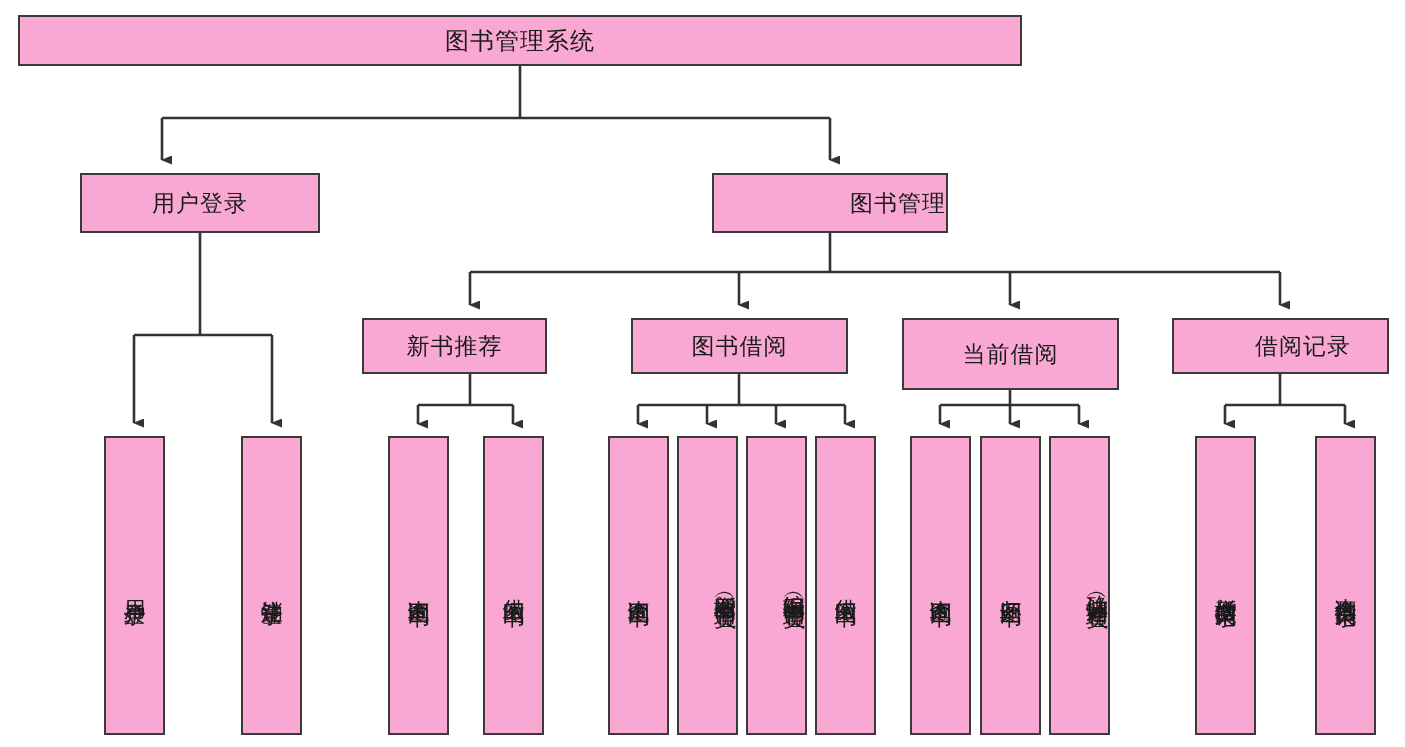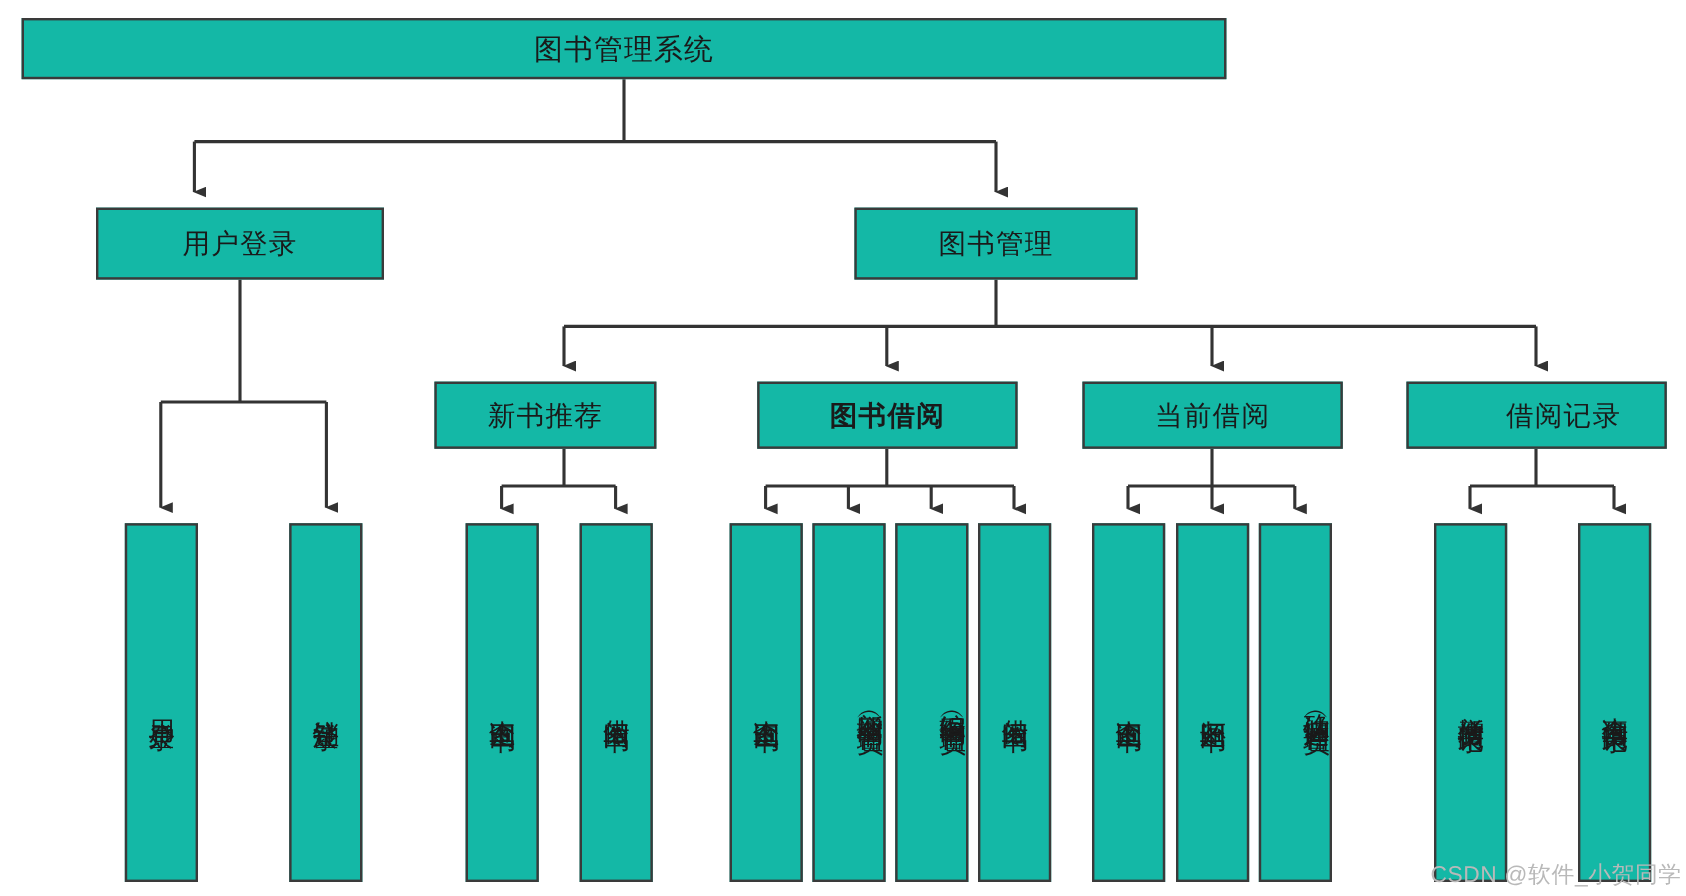--- a/index.html
+++ b/index.html
@@ -22,21 +22,21 @@
     left: 0;
     top: 0;
     width: 1405px;
     height: 747px;
     pointer-events: none;
   }
   .node {
     position: absolute;
     box-sizing: border-box;
     border: 2.5px solid #3a3a3a;
-    background: #14b8a6;
+    background: #f9a8d4;
     display: flex;
     align-items: center;
     justify-content: center;
     color: #1a1a1a;
     z-index: 2;
   }
   .node-h {
     font-size: 23px;
     letter-spacing: 1px;
     white-space: nowrap;
@@ -123,33 +123,33 @@
   </svg>
 
   <div class="node node-h node-root" style="left:18px; top:15px; width:1004px; height:51px;">
     <span>图书管理系统</span>
   </div>
 
   <div class="node node-h" style="left:80px; top:173px; width:240px; height:60px;">
     <span>用户登录</span>
   </div>
 
-  <div class="node node-h" style="left:712px; top:173px; width:236px; height:60px;">
+  <div class="node node-h" style="left:712px; top:173px; width:236px; height:60px;justify-content:flex-end;">
     <span>图书管理</span>
   </div>
 
   <div class="node node-h" style="left:362px; top:318px; width:185px; height:56px;">
     <span>新书推荐</span>
   </div>
 
-  <div class="node node-h" style="left:631px; top:318px; width:217px; height:56px;font-weight:bold;">
+  <div class="node node-h" style="left:631px; top:318px; width:217px; height:56px;">
     <span>图书借阅</span>
   </div>
 
-  <div class="node node-h" style="left:902px; top:318px; width:217px; height:56px;">
+  <div class="node node-h" style="left:902px; top:318px; width:217px; height:72px;">
     <span>当前借阅</span>
   </div>
 
   <div class="node node-h" style="left:1172px; top:318px; width:217px; height:56px;padding-left:45px;">
     <span>借阅记录</span>
   </div>
 
   <div class="node node-v center-v" style="left:104px; top:436px; width:61px; height:299px;">
     <span>用户登录</span>
   </div>
@@ -195,15 +195,14 @@
   </div>
 
   <div class="node node-v center-v" style="left:1195px; top:436px; width:61px; height:299px;">
     <span>新增借阅记录</span>
   </div>
 
   <div class="node node-v center-v" style="left:1315px; top:436px; width:61px; height:299px;">
     <span>查询借阅记录</span>
   </div>
 
-  <div class="watermark" style="left:1192px; top:716px;">CSDN @软件_小贺同学</div>
 
 </div>
 
 </body></html>

